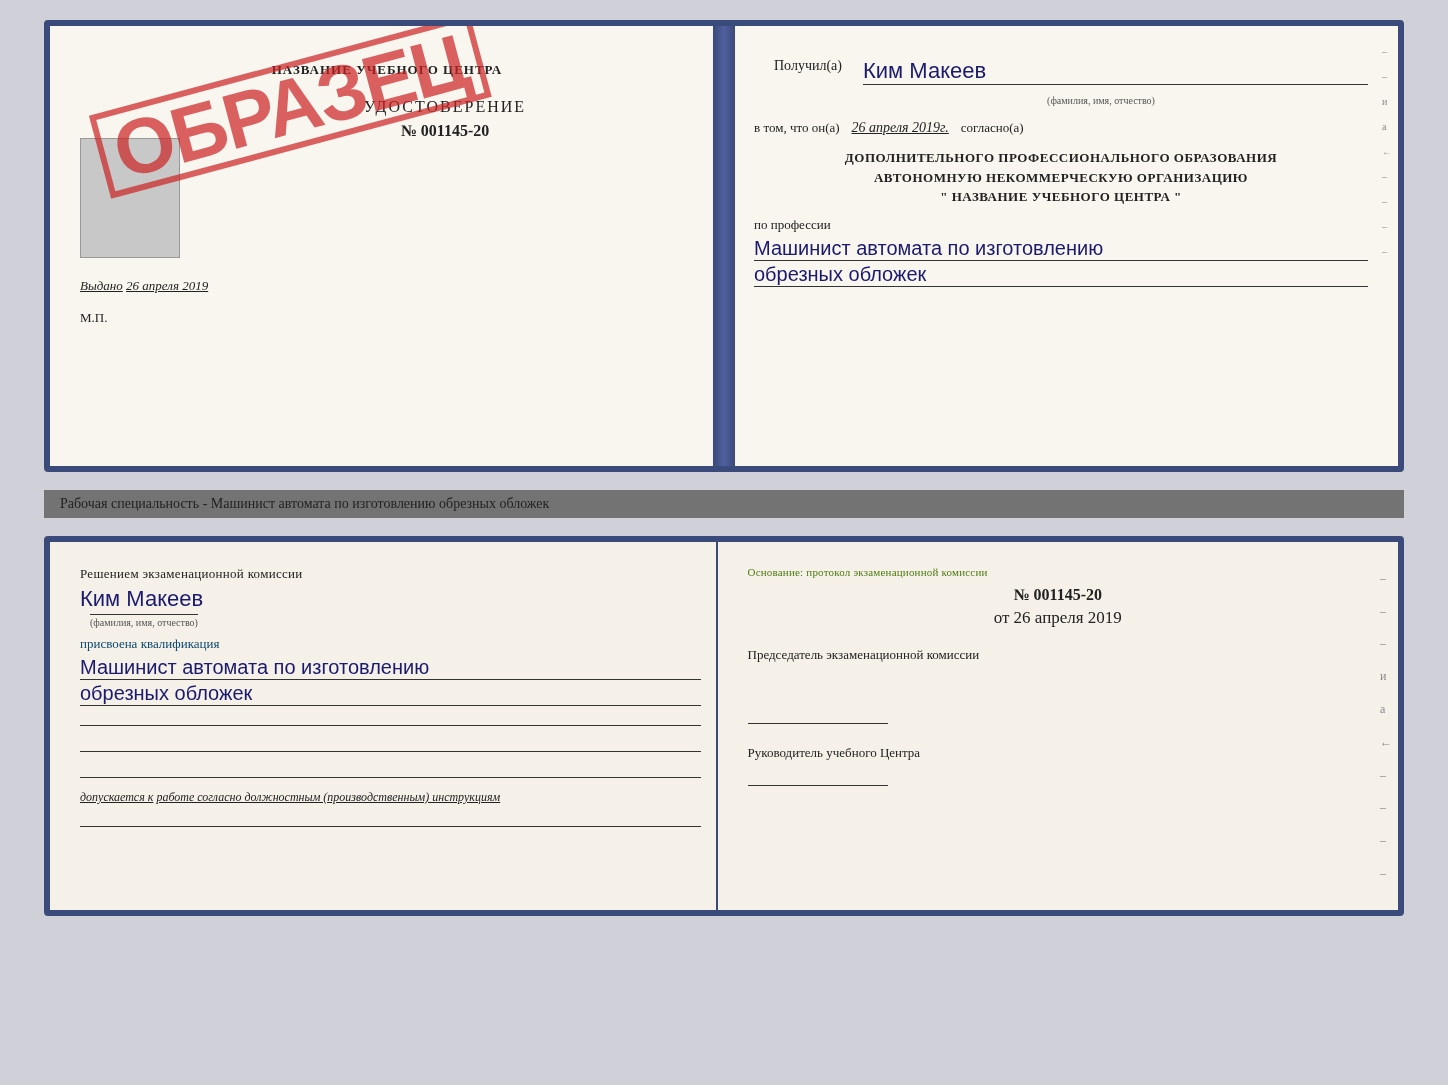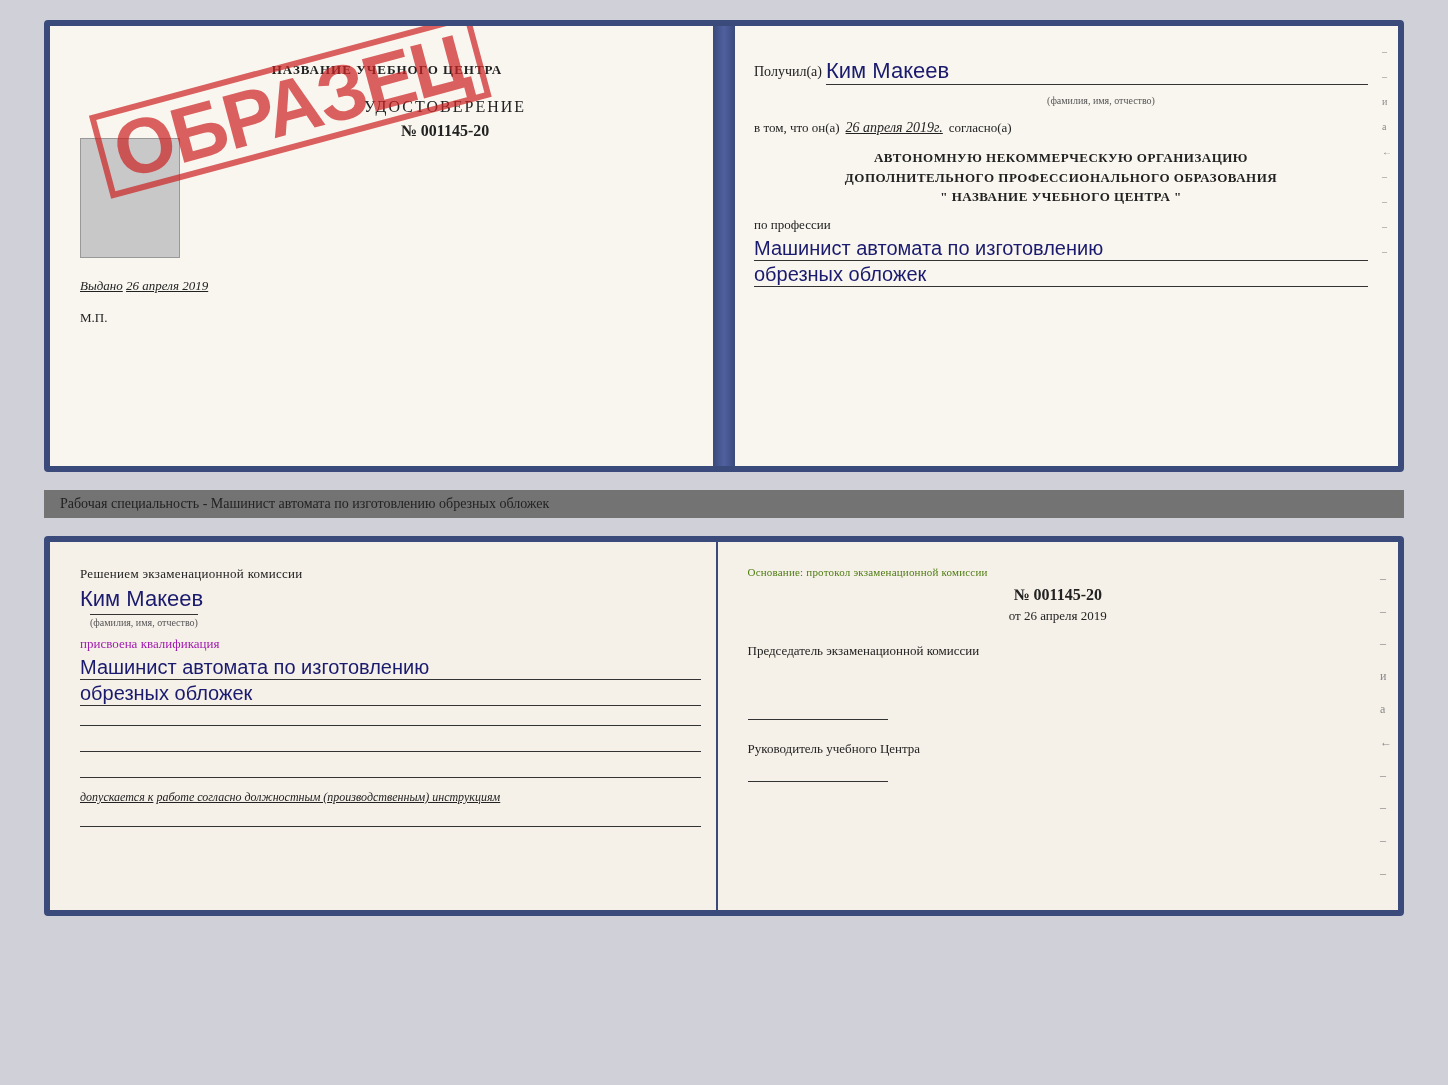--- a/index.html
+++ b/index.html
@@ -141,24 +141,25 @@
       line-height: 0.85;
       opacity: 0.7;
       border: 6px solid #cc2222;
       padding: 4px 10px;
       display: inline-block;
     }
 
     
     .right-top {
       display: flex;
-      align-items: center;
-      gap: 4px;
+      align-items: flex-start;
+      gap: 21px;
       margin-bottom: 10px;
       margin-top: 4px;
+      margin-left: 20px;
     }
 
     .received-label {
       font-size: 14px;
       color: #222;
       white-space: nowrap;
     }
 
     .name-handwritten {
       font-family: 'Brush Script MT', cursive, sans-serif;
@@ -176,21 +177,21 @@
       margin-bottom: 14px;
       margin-left: 80px;
     }
 
     .in-that-line {
       font-size: 13px;
       color: #222;
       margin-bottom: 12px;
       display: flex;
       align-items: baseline;
-      gap: 6px;
+      gap: 12px;
     }
 
     .date-handwritten {
       font-style: italic;
       font-size: 14px;
       color: #222;
       text-decoration: underline;
       text-align: center;
     }
 
@@ -284,21 +285,21 @@
       text-align: left;
       margin-left: 10px;
       border-top: 1px solid #333;
       display: inline-block;
       padding-top: 2px;
       margin-bottom: 8px;
     }
 
     .qualification-label {
       font-size: 13px;
-      color: #a21caf;
+      color: #0c4a6e;
       margin-bottom: 4px;
     }
 
     .qualification-handwritten {
       font-family: 'Brush Script MT', cursive, sans-serif;
       font-size: 20px;
       color: #1a1a6e;
       border-bottom: 1px solid #333;
       display: block;
       margin-bottom: 2px;
@@ -330,21 +331,21 @@
 
     .protocol-number {
       font-size: 16px;
       font-weight: bold;
       text-align: center;
       color: #222;
       margin-bottom: 4px;
     }
 
     .protocol-date {
-      font-size: 13px;
+      font-size: 17px;
       color: #222;
       margin-bottom: 18px;
       text-align: center;
     }
 
     .chairman-label {
       font-size: 13px;
       color: #222;
       margin-bottom: 40px;
       line-height: 1.4;
@@ -418,22 +419,22 @@
     </div>
     <div class="name-sub">(фамилия, имя, отчество)</div>
 
     <div class="in-that-line">
       <span>в том, что он(а)</span>
       <span class="date-handwritten">26 апреля 2019г.</span>
       <span>согласно(а)</span>
     </div>
 
     <div class="org-block">
+      <div>ДОПОЛНИТЕЛЬНОГО ПРОФЕССИОНАЛЬНОГО ОБРАЗОВАНИЯ</div>
       <div>АВТОНОМНУЮ НЕКОММЕРЧЕСКУЮ ОРГАНИЗАЦИЮ</div>
-      <div>ДОПОЛНИТЕЛЬНОГО ПРОФЕССИОНАЛЬНОГО ОБРАЗОВАНИЯ</div>
       <div>"   НАЗВАНИЕ УЧЕБНОГО ЦЕНТРА   "</div>
     </div>
 
     <div class="profession-label">по профессии</div>
     <span class="profession-handwritten">Машинист автомата по изготовлению</span>
     <span class="profession-handwritten">обрезных обложек</span>
 
     <div class="side-lines">
       <span>–</span>
       <span>–</span>

